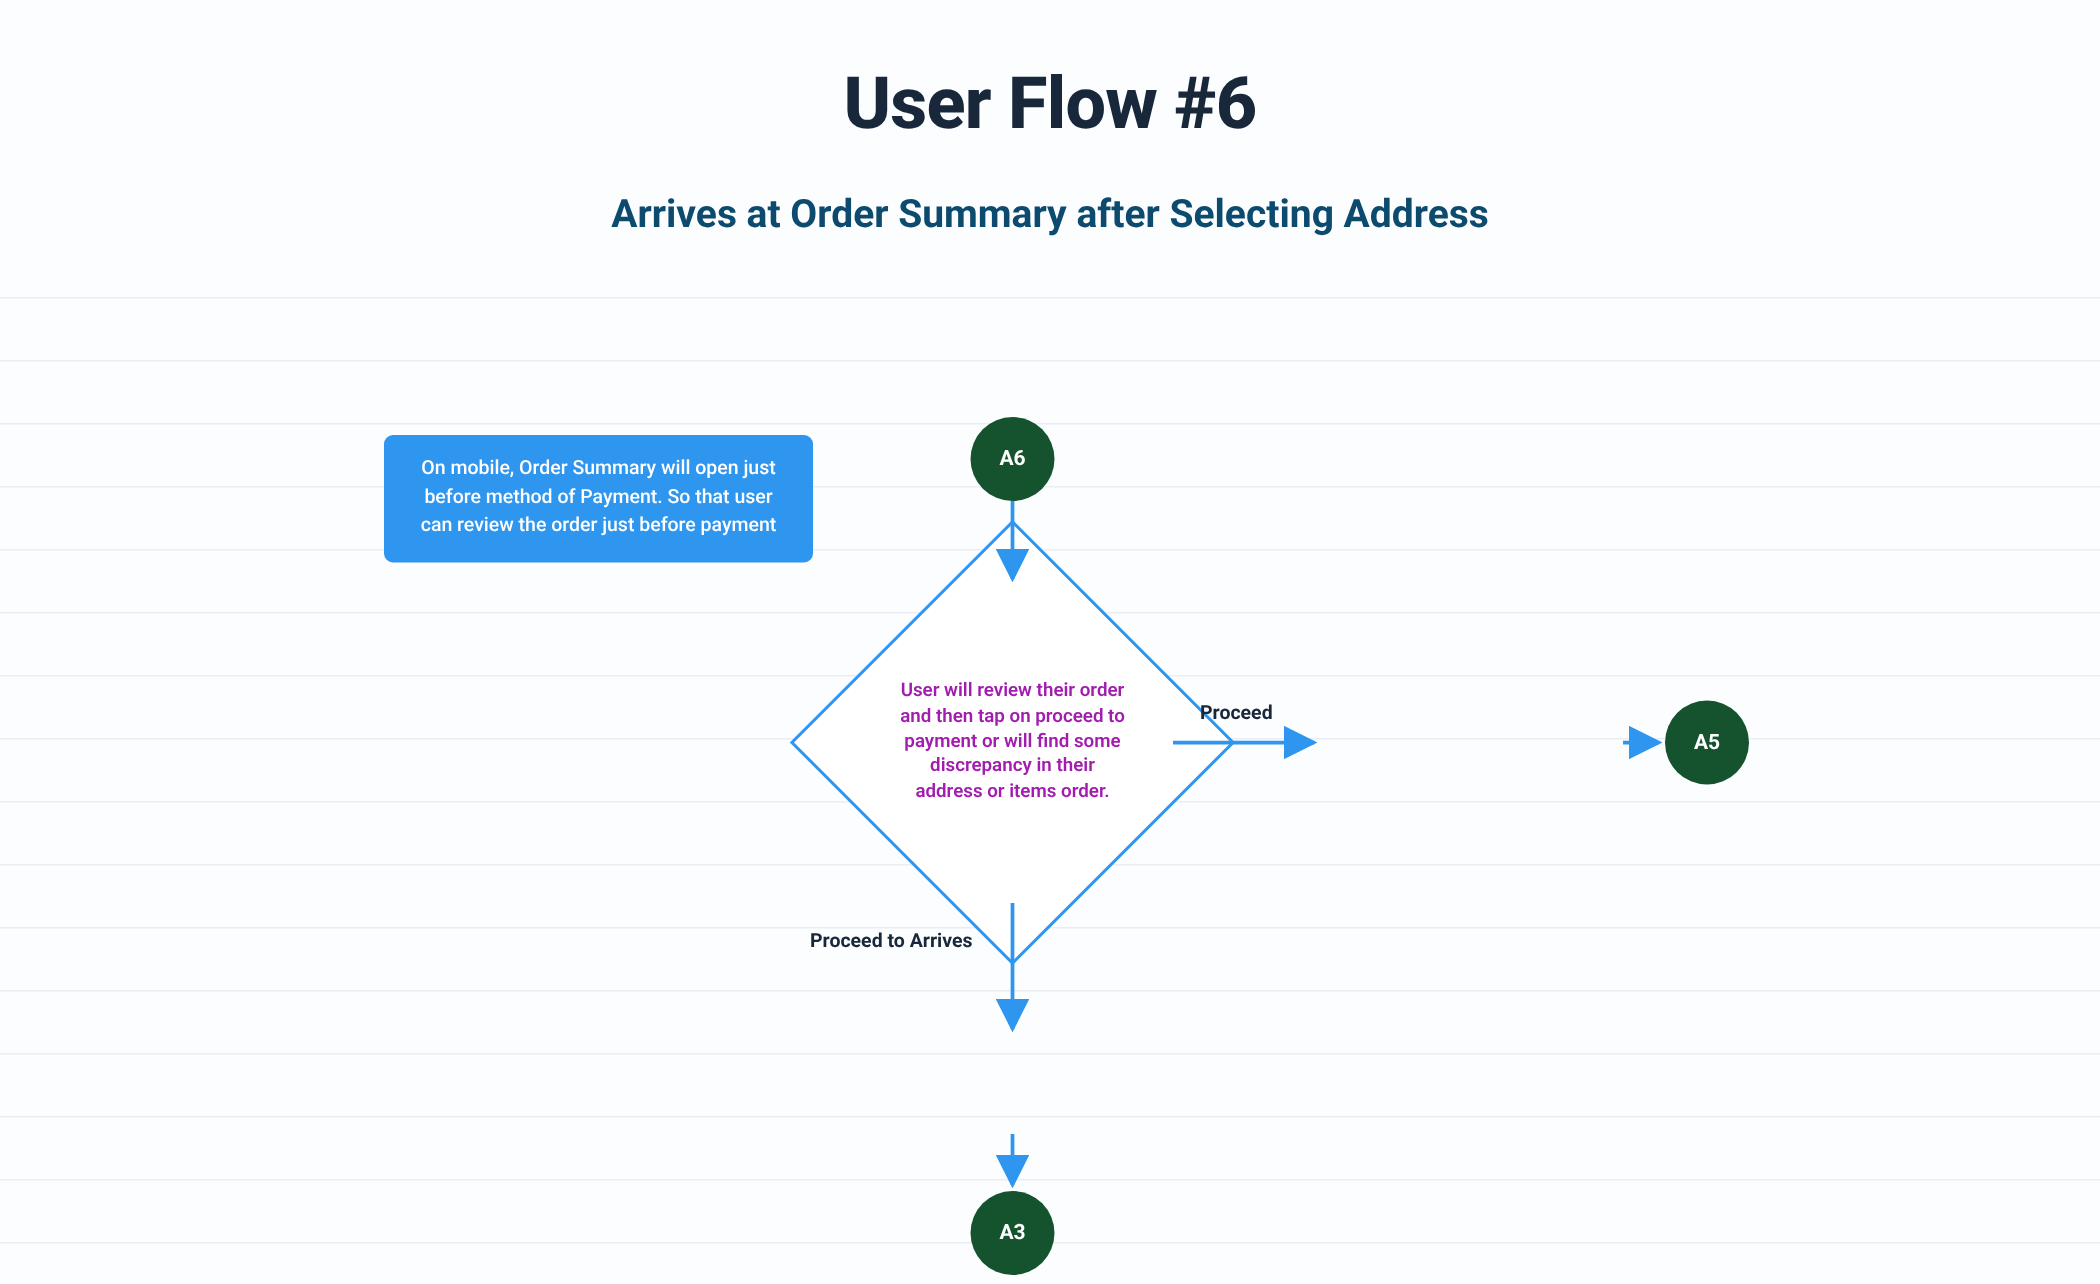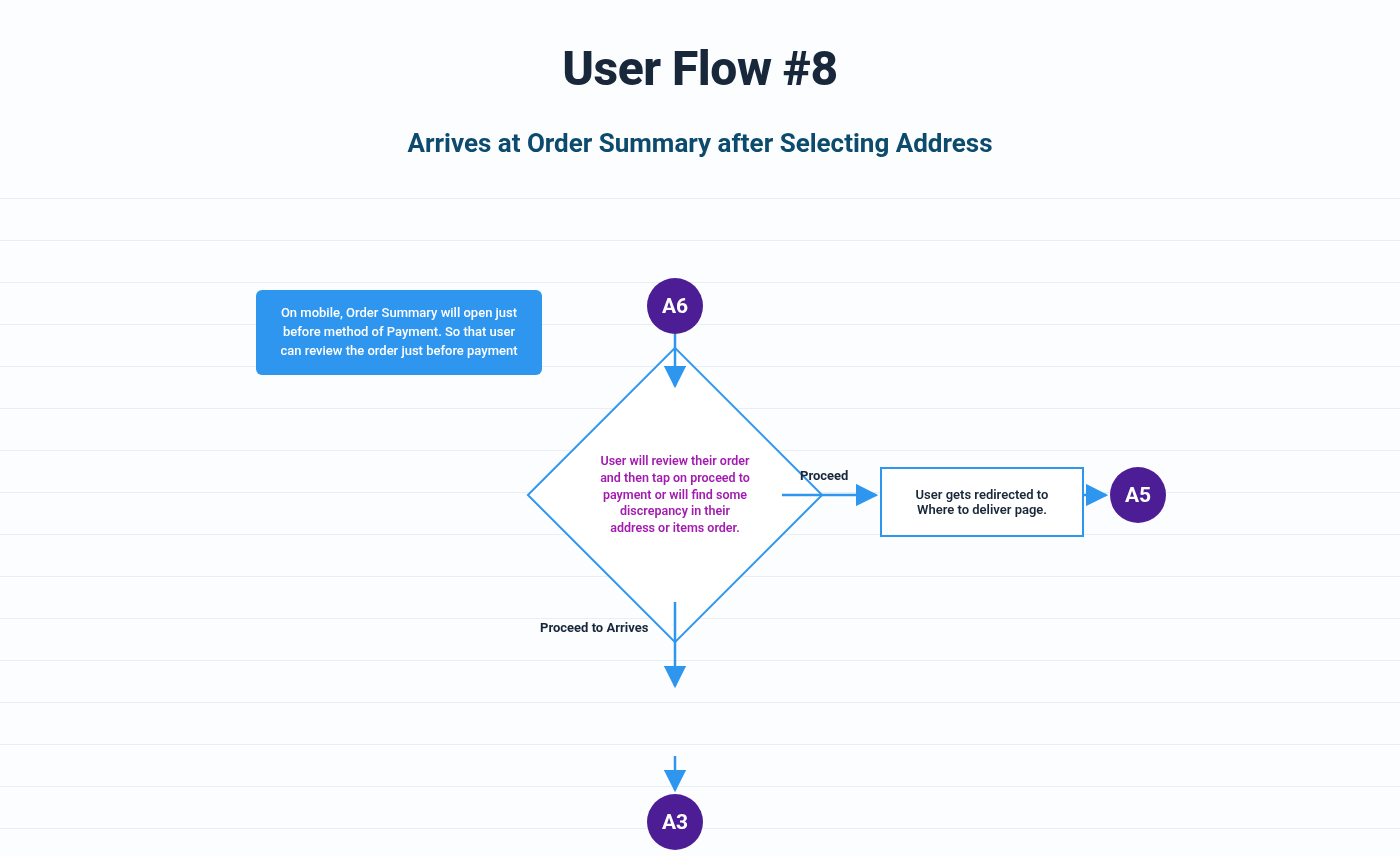--- a/index.html
+++ b/index.html
@@ -8,21 +8,21 @@
   .rule{position:absolute;left:0;right:0;height:1px;background:#e9eef5}
   
   .title{position:absolute;left:0;right:0;text-align:center;font-weight:800;color:#18273a}
   .h1{top:40px;font-size:48px;letter-spacing:-.5px}
   .h2{top:128px;font-size:26px;font-weight:700;color:#0c4a6e}
   
   .callout{position:absolute;background:#2f96ef;color:#fff;border-radius:6px;padding:14px 18px;font-size:13px;line-height:1.45;text-align:center;font-weight:500}
   .callout.left{left:256px;top:290px;width:250px}
   .callout.right{left:862px;top:278px;width:252px}
   
-  .circle{position:absolute;width:56px;height:56px;border-radius:50%;background:#4c1d95;color:#fff;display:flex;align-items:center;justify-content:center;font-weight:700;font-size:21px}
+  .circle{position:absolute;width:56px;height:56px;border-radius:50%;background:#14532d;color:#fff;display:flex;align-items:center;justify-content:center;font-weight:700;font-size:14px}
   
   .diamond-wrap{position:absolute;left:570px;top:390px;width:210px;height:210px}
   .diamond{position:absolute;inset:0;transform:rotate(45deg);border:2px solid #2f96ef;background:#fff}
   .diamond-text{position:absolute;inset:0;display:flex;align-items:center;justify-content:center;text-align:center;font-size:12.5px;font-weight:600;color:#a21caf;padding:30px;line-height:1.35}
   
   .rect{position:absolute;border:2px solid #2f96ef;background:#fff;display:flex;align-items:center;justify-content:center;text-align:center;font-size:13px;font-weight:600;color:#18273a;padding:10px 14px}
   .rect.redirect{left:880px;top:467px;width:172px;height:46px}
   .rect.proceed{left:570px;top:690px;width:170px;height:42px}
   
   .edge-label{position:absolute;font-size:13px;font-weight:700;color:#18273a}
@@ -44,33 +44,32 @@
   <div class="rule" style="top:492px"></div>
   <div class="rule" style="top:534px"></div>
   <div class="rule" style="top:576px"></div>
   <div class="rule" style="top:618px"></div>
   <div class="rule" style="top:660px"></div>
   <div class="rule" style="top:702px"></div>
   <div class="rule" style="top:744px"></div>
   <div class="rule" style="top:786px"></div>
   <div class="rule" style="top:828px"></div>
 
-  <div class="title h1">User Flow #8</div>
+  <div class="title h1">User Flow #6</div>
   <div class="title h2">Arrives at Order Summary after Selecting Address</div>
 
   <div class="callout left">On mobile, Order Summary will open just before method of  Payment. So that user can review the order just before payment</div>
 
   <div class="circle" style="left:647px;top:278px">A6</div>
 
   <div class="diamond-wrap">
     <div class="diamond"></div>
     <div class="diamond-text">User will review their order and then tap on proceed to payment or will find some discrepancy in their address or items order.</div>
   </div>
 
-  <div class="rect redirect">User gets redirected to Where to deliver page.</div>
 
   <div class="circle" style="left:1110px;top:467px">A5</div>
 
 
   <div class="circle" style="left:647px;top:794px">A3</div>
 
   <div class="edge-label" style="left:800px;top:468px">Proceed</div>
   <div class="edge-label" style="left:540px;top:620px">Proceed to Arrives</div>
 
   <svg class="arrows">

